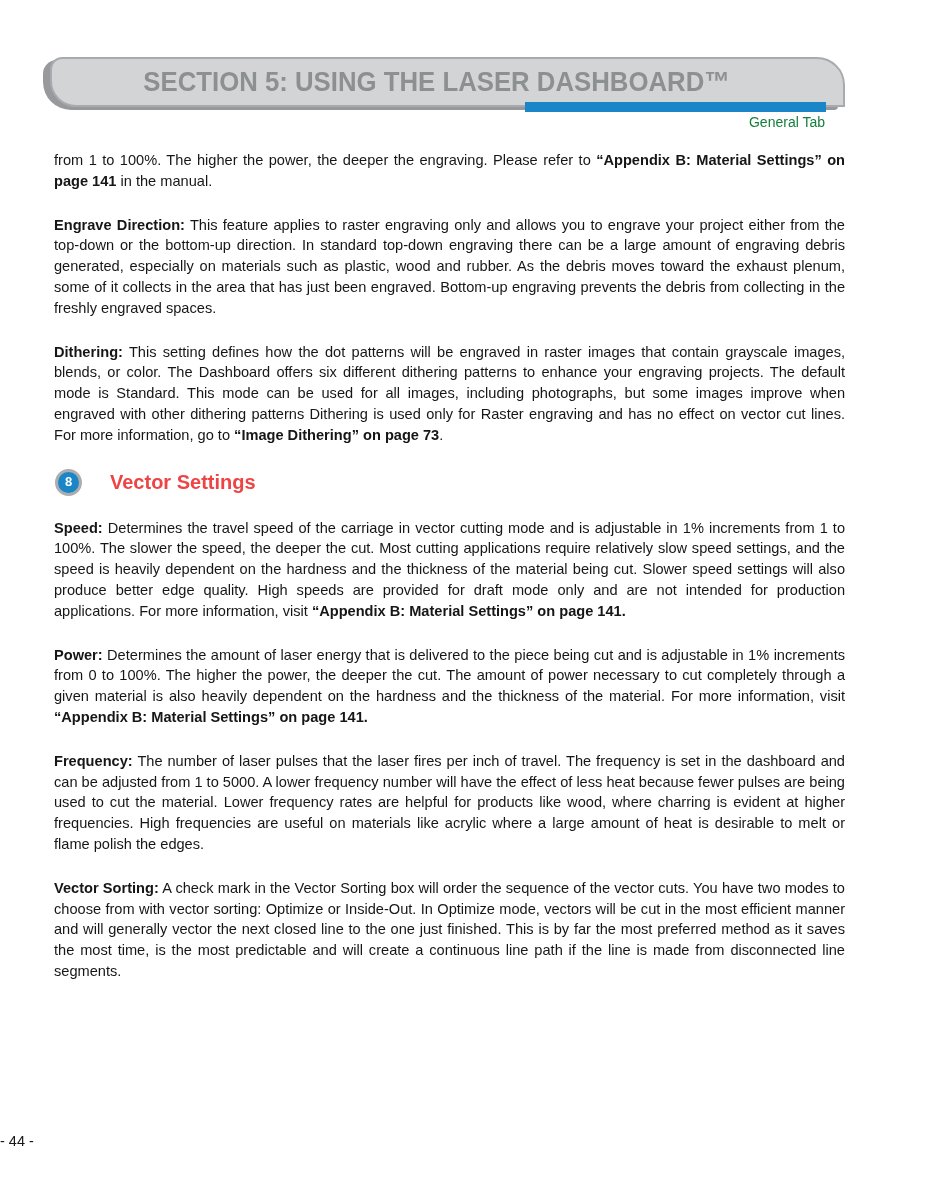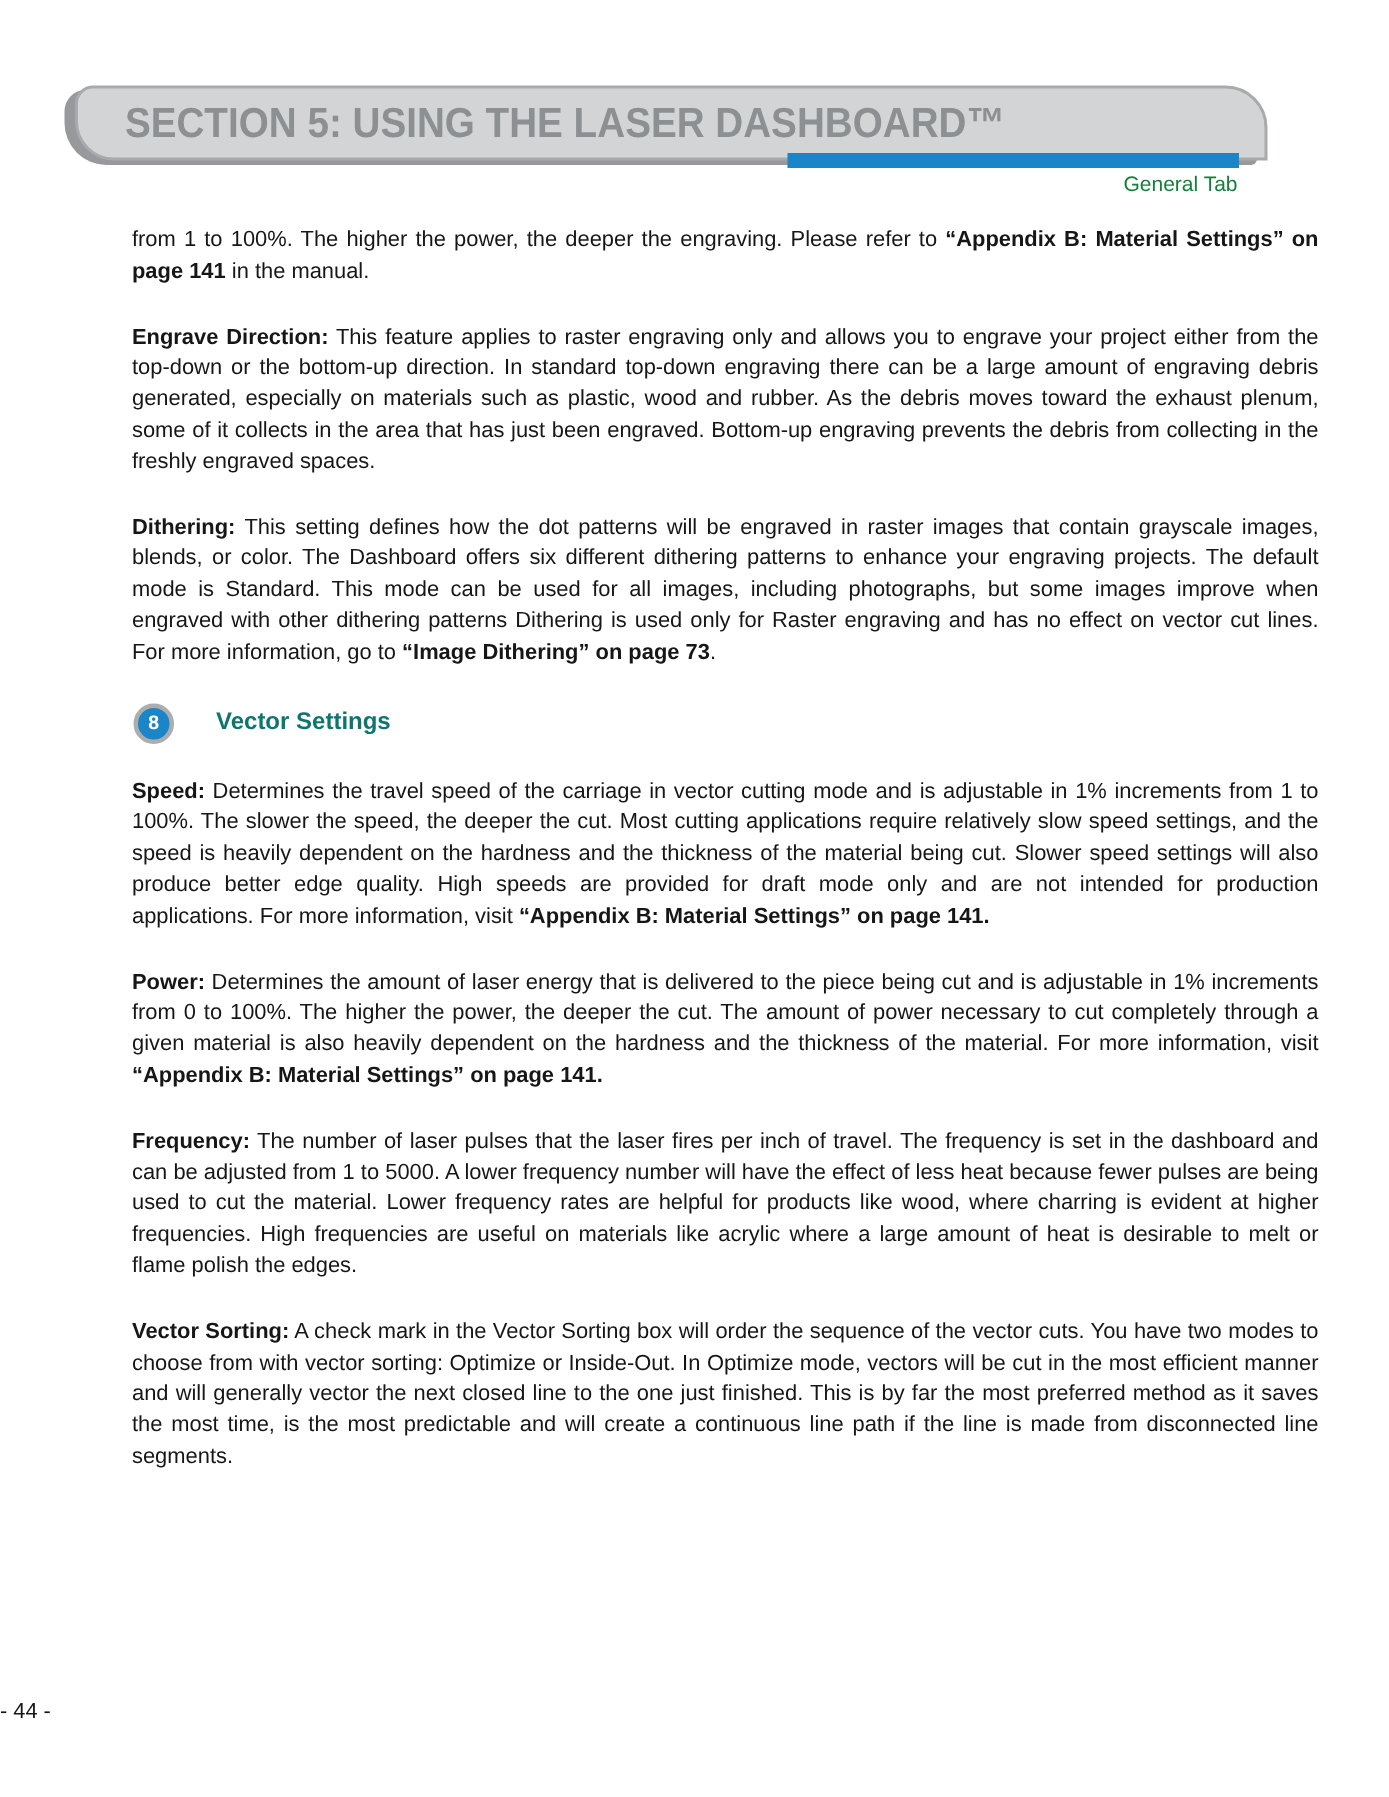--- a/index.html
+++ b/index.html
@@ -20,21 +20,21 @@
   .banner-shadow {
     position: absolute; left: -7px; top: 3px; width: 795px; height: 50px;
     background: #97999c;
     border-radius: 14px 28px 4px 28px;
   }
   .banner {
     position: absolute; inset: 0;
     background: #d2d4d5;
     border: 2px solid #a8aaad;
     border-radius: 12px 28px 0 26px;
-    display: flex; align-items: center;
+    display: flex; align-items: center; justify-content: center;
   }
   .banner-title {
     display: inline-block;
     padding-left: 34px;
     font-size: 28px;
     font-weight: bold;
     color: #8d9093;
     white-space: nowrap;
     transform: scaleX(0.92);
     transform-origin: left center;
@@ -44,39 +44,38 @@
     position: absolute; top: 114px; right: 101px;
     font-size: 14px; color: #15803d;
   }
 
   
   .content {
     position: absolute; left: 54px; top: 150px; width: 791px;
     font-size: 14.6px; line-height: 20.8px;
     text-align: justify;
     color: #161616;
-    margin-left: 34px;
   }
   .content p { margin: 0 0 23px 0; }
   .b { font-weight: bold; }
 
   
   .section-head { display: flex; align-items: center; margin: 12px 0 22px 0; }
   .badge {
     width: 27px; height: 27px; flex: 0 0 27px;
     border-radius: 50%;
     border: 3px solid #abadaf;
     color: #ffffff;
     font-size: 13px; font-weight: bold;
     display: flex; align-items: center; justify-content: center;
     margin-left: 1px;
   }
   .section-title {
     margin-left: 28px;
-    font-size: 16px; font-weight: bold; color: #0f766e;
+    font-size: 20px; font-weight: bold; color: #ef4444;
     white-space: nowrap;
   }
 
   .footer {
     position: absolute; left: 0; top: 1133px; width: 100%;
     text-align: left; font-size: 14.5px; color: #161616;
   }
 </style>
 </head>
 <body>

